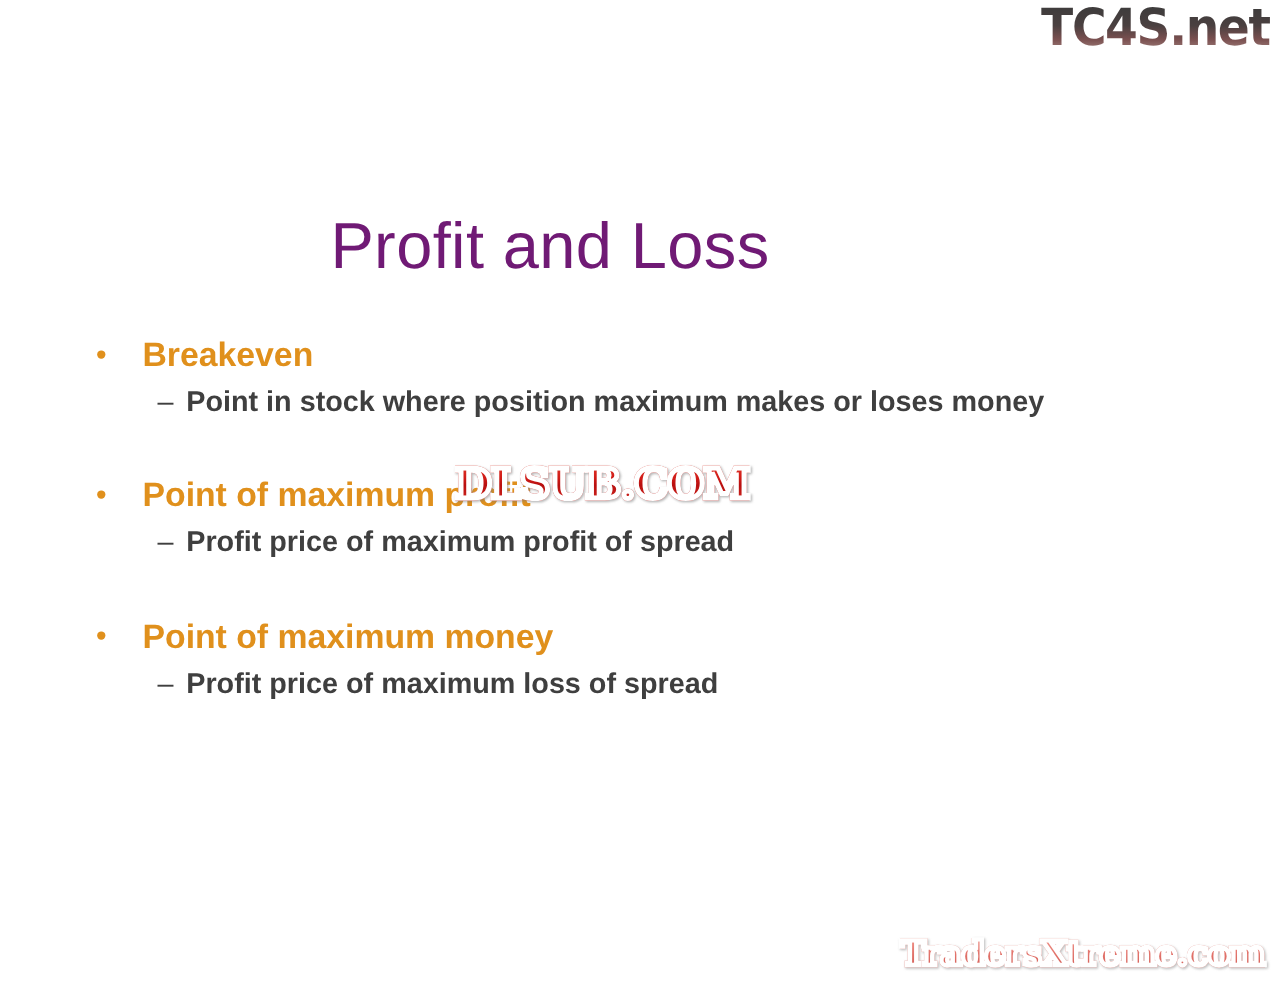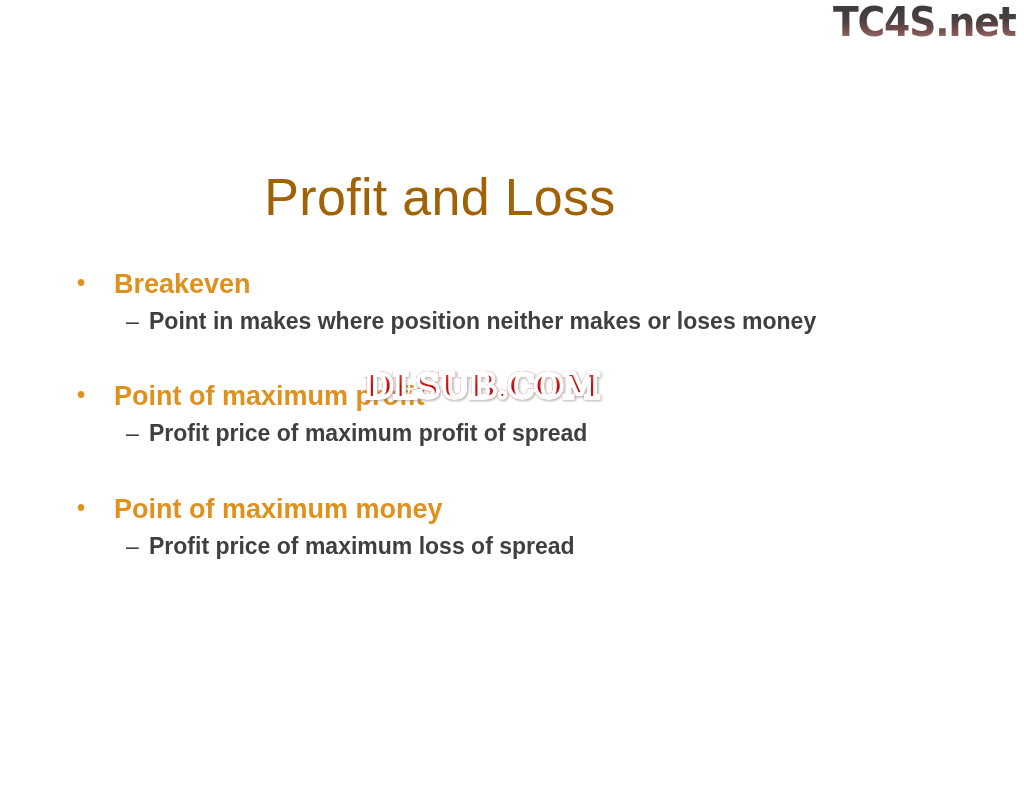--- a/index.html
+++ b/index.html
@@ -45,21 +45,21 @@
   
   .slide-title {
     position: absolute;
     top: 133px;
     left: 0;
     width: 880px;
     text-align: center;
     font-family: "Liberation Sans", sans-serif;
     font-size: 52px;
     font-weight: normal;
-    color: #a16207;
+    color: #701a75;
     letter-spacing: 0.3px;
     line-height: 1.12;
   }
 
   
   .body-content {
     position: absolute;
     top: 268px;
     left: 74px;
     width: 900px;
@@ -172,21 +172,21 @@
 
   <div class="body-content">
 
     <div class="bullet-group group-1">
       <div class="level1">
         <span class="marker">•</span>
         <span class="text">Breakeven</span>
       </div>
       <div class="level2">
         <span class="marker">–</span>
-        <span class="text">Point in makes where position neither makes or loses money</span>
+        <span class="text">Point in stock where position maximum makes or loses money</span>
       </div>
     </div>
 
     <div class="bullet-group group-2">
       <div class="level1">
         <span class="marker">•</span>
         <span class="text">Point of maximum profit</span>
       </div>
       <div class="level2">
         <span class="marker">–</span>
@@ -202,14 +202,15 @@
       <div class="level2">
         <span class="marker">–</span>
         <span class="text">Profit price of maximum loss of spread</span>
       </div>
     </div>
 
   </div>
 
   <div class="watermark-center">DLSUB.COM</div>
 
+  <div class="watermark-footer">TradersXtreme.com</div>
 
 </div>
 
 </body></html>

